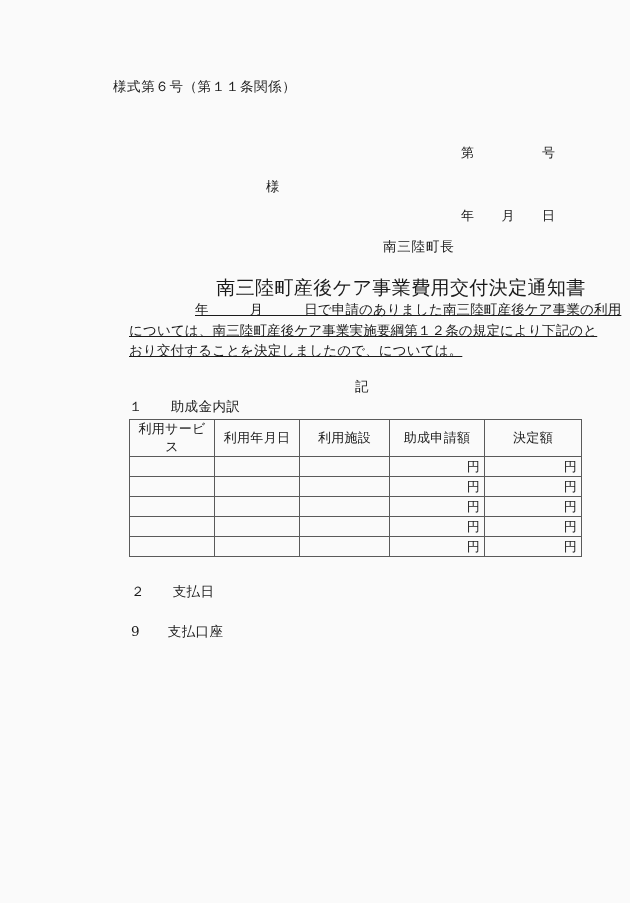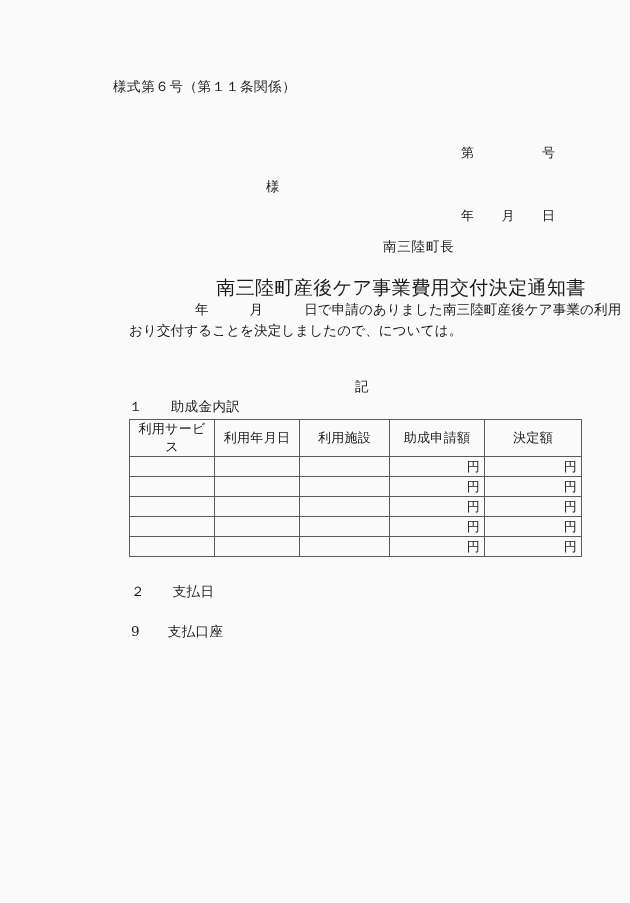--- a/index.html
+++ b/index.html
@@ -75,20 +75,21 @@
   }
 
   .body-text {
     position: absolute;
     left: 88px;
     top: 299px;
     width: 452px;
     font-size: 13.5px;
     line-height: 20.5px;
     letter-spacing: 0.15px;
+    text-decoration: underline;
   }
   .body-text .line-1 {
     display: block;
     white-space: pre;
     text-indent: 66px;
   }
   .body-text .line-n {
     display: block;
     white-space: pre;
   }
@@ -167,20 +168,21 @@
   </div>
 
   <div class="addressee">様</div>
 
   <div class="issuer">南三陸町長</div>
 
   <div class="doc-title">南三陸町産後ケア事業費用交付決定通知書</div>
 
   <div class="body-text">
     <span class="line-1">年　　　月　　　日で申請のありました南三陸町産後ケア事業の利用</span>
+    <span class="line-n">については、南三陸町産後ケア事業実施要綱第１２条の規定により下記のと</span>
     <span class="line-n">おり交付することを決定しましたので、については。</span>
   </div>
 
   <div class="kiji">記</div>
 
   <div class="section-head sec-1">１　　助成金内訳</div>
 
   <table class="grant-table">
     <colgroup>
       <col class="col-1">

